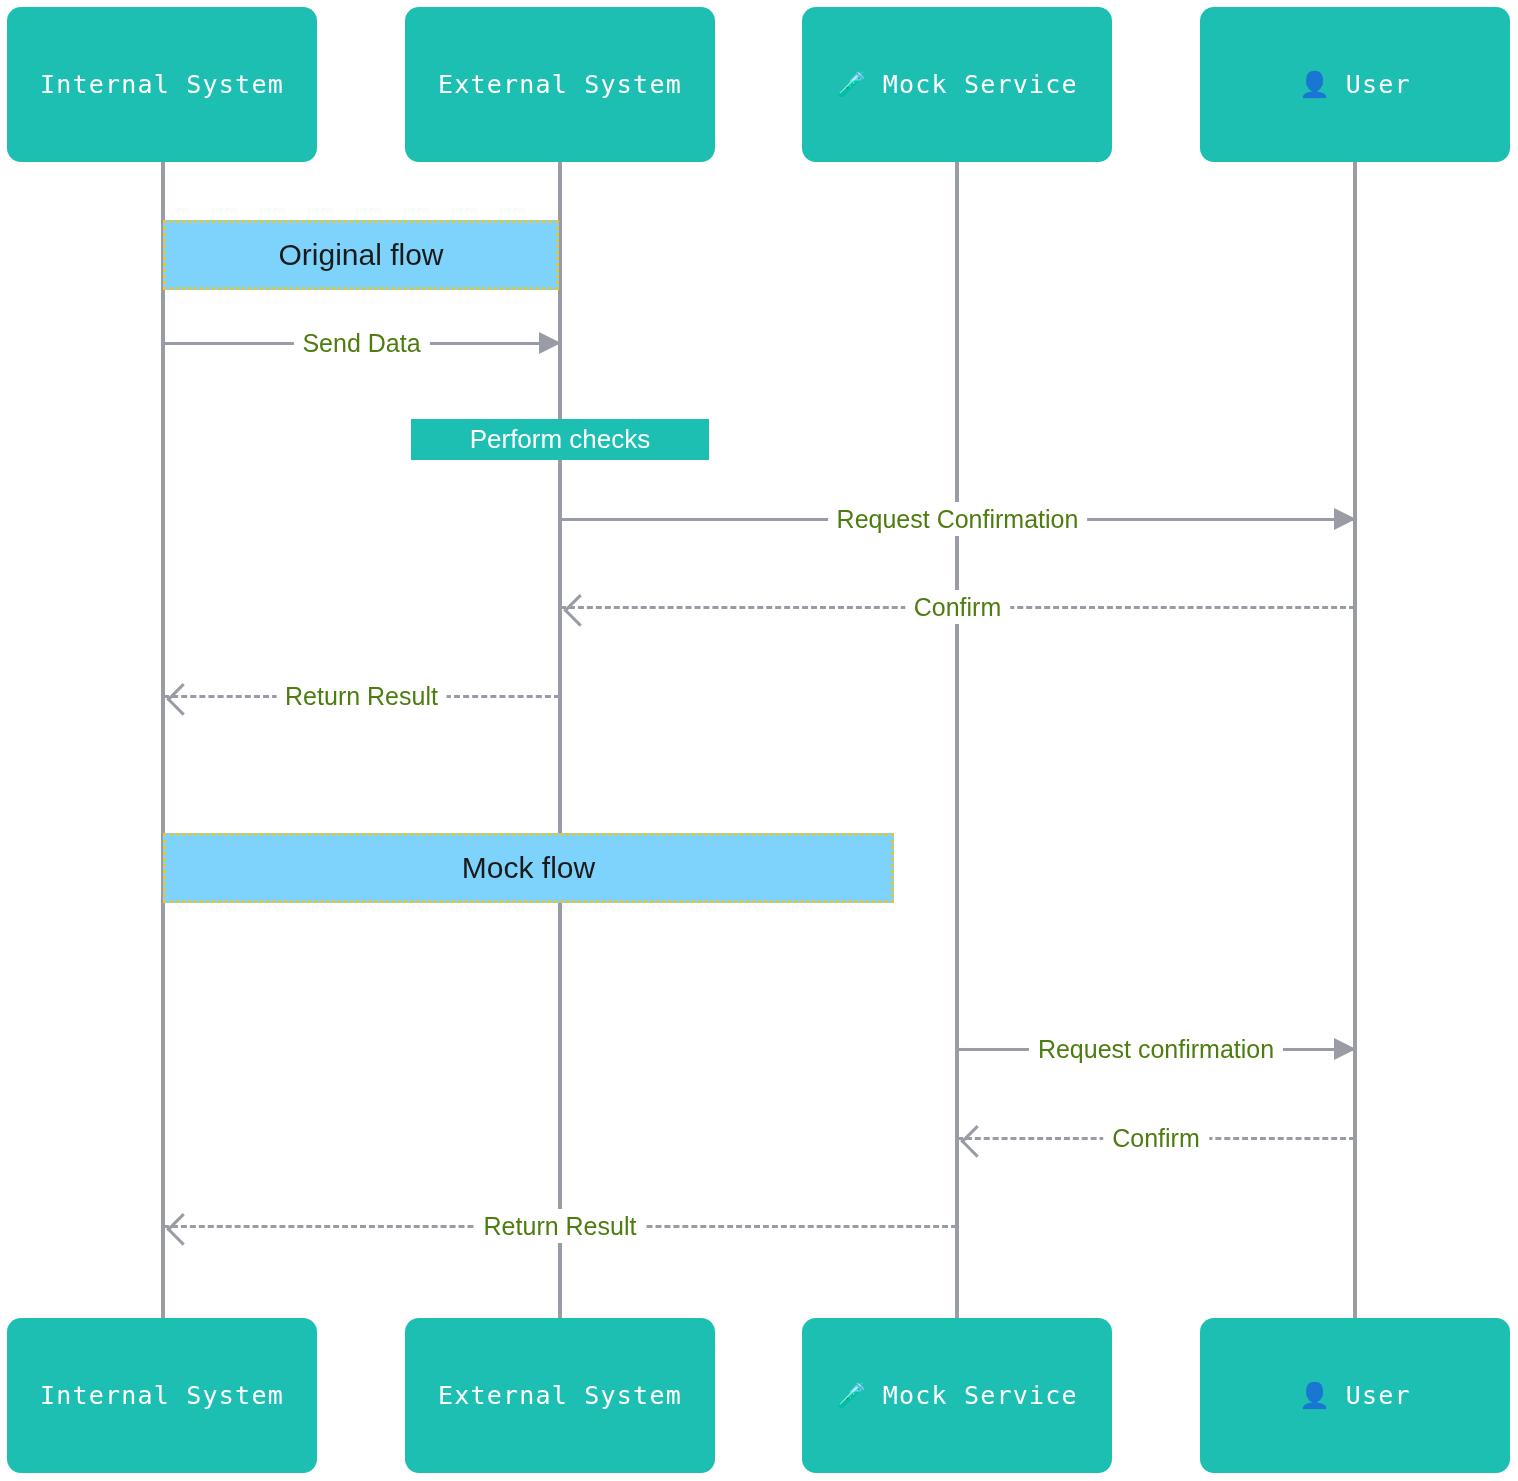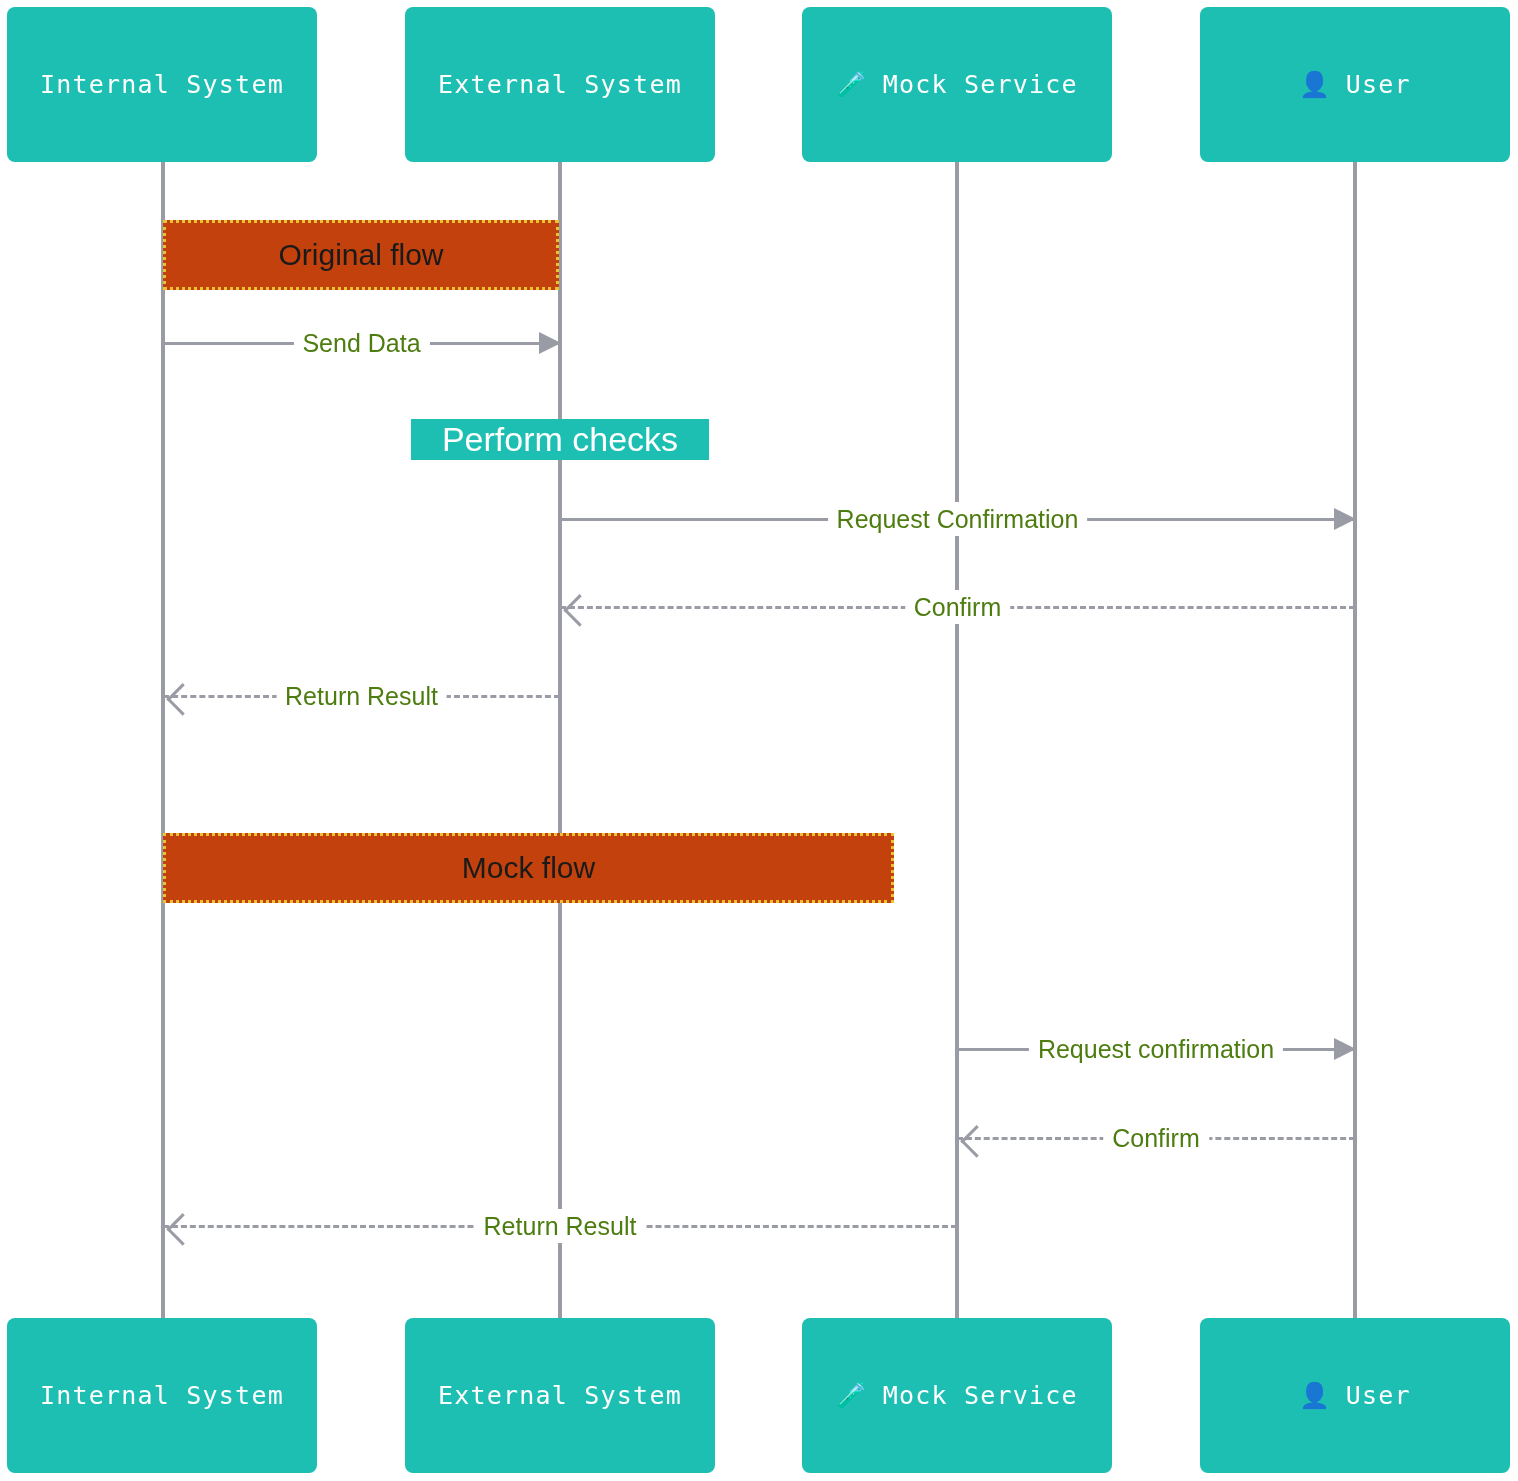--- a/index.html
+++ b/index.html
@@ -15,21 +15,21 @@
     width: 1518px;
     height: 1481px;
     background: #ffffff;
     overflow: hidden;
   }
   
   .participant {
     position: absolute;
     box-sizing: border-box;
     background: #1EBFB3;
-    border-radius: 8px;
+    border-radius: 14px;
     display: flex;
     align-items: center;
     justify-content: center;
     gap: 14px;
     color: #ffffff;
     font-family: "DejaVu Sans Mono", "Liberation Mono", monospace;
     font-size: 25px;
     letter-spacing: 1.2px;
     white-space: nowrap;
   }
@@ -95,37 +95,37 @@
     height: 20px;
     border-left: 3px solid #9a9ca5;
     border-bottom: 3px solid #9a9ca5;
     rotate: 45deg;
     margin-top: 0px;
   }
   
   .note-yellow {
     position: absolute;
     box-sizing: border-box;
-    background: #c2410c;
+    background: #7dd3fc;
     border: 3px dotted #E8C52C;
     display: flex;
     align-items: center;
     justify-content: center;
     font-size: 30px;
     color: #1a1a1a;
     white-space: nowrap;
   }
   .note-teal {
     position: absolute;
     box-sizing: border-box;
     background: #1EBFB3;
     display: flex;
     align-items: center;
     justify-content: center;
-    font-size: 34px;
+    font-size: 26px;
     color: #ffffff;
     white-space: nowrap;
   }
 </style>
 </head>
 <body>
 
 <div id="canvas">
     <div class="lifeline" style="left: 161px; top: 162px; height: 1156px;"></div>
     <div class="lifeline" style="left: 558px; top: 162px; height: 1156px;"></div>

